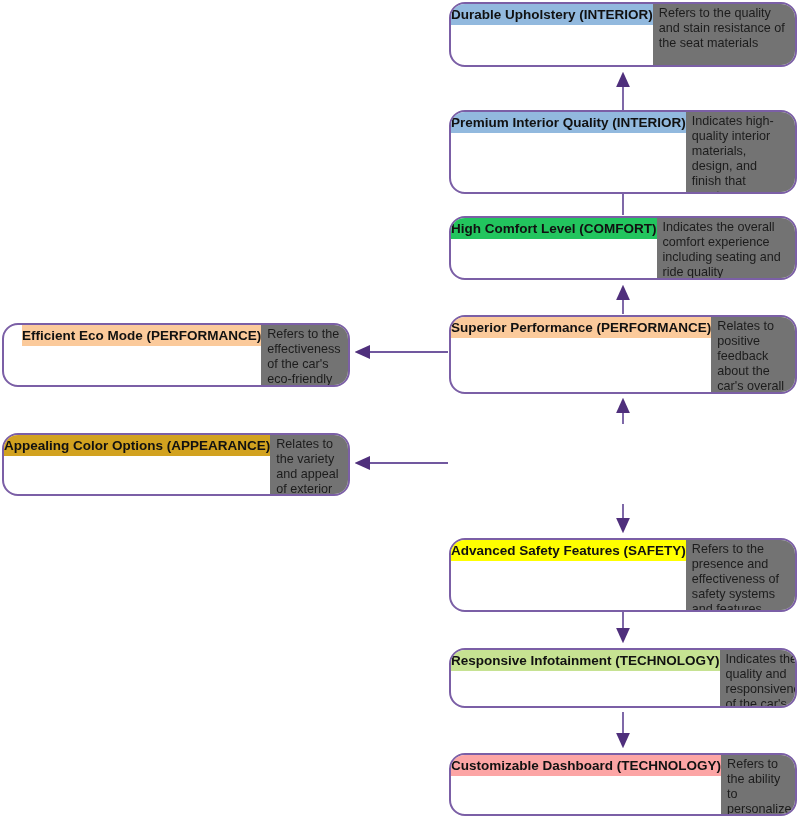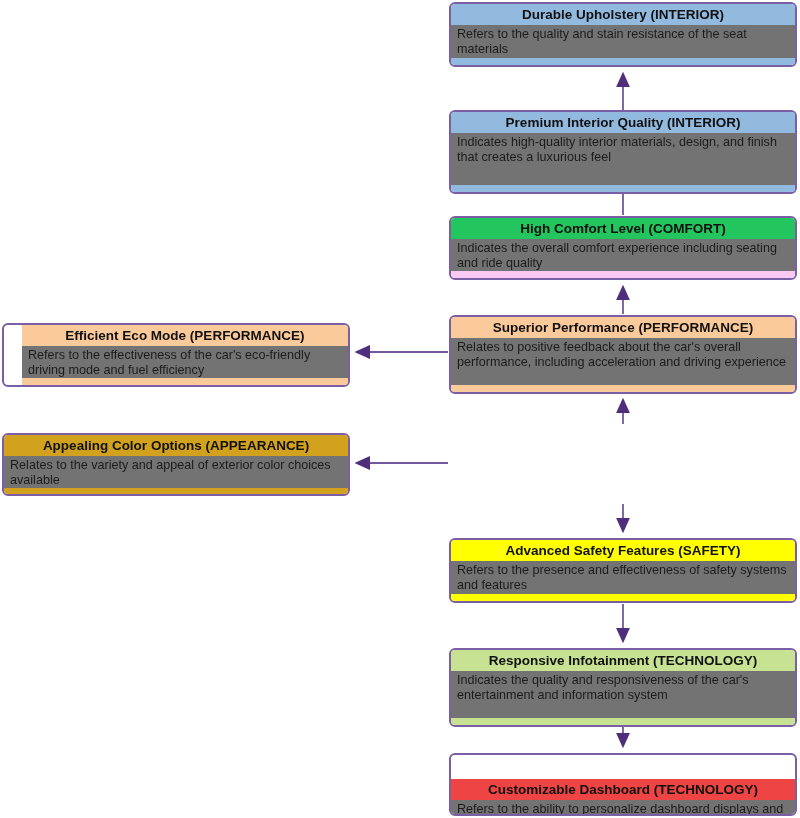--- a/index.html
+++ b/index.html
@@ -7,23 +7,23 @@
     position: relative;
     width: 800px;
     height: 818px;
     background: #ffffff;
     font-family: "Liberation Sans", "DejaVu Sans", sans-serif;
     overflow: hidden;
   }
   .node {
     position: absolute;
     display: flex;
-    flex-direction: column;
+    flex-direction: row;
     border: 2px solid #7b5fa6;
-    border-radius: 6px;
+    border-radius: 16px;
     background: #ffffff;
     overflow: hidden;
     box-sizing: border-box;
   }
   .node-header {
     height: 21px;
     line-height: 21px;
     text-align: center;
     font-size: 13.5px;
     font-weight: bold;
@@ -94,34 +94,34 @@
     <div class="node-footer" style="background-color: rgb(250, 201, 243);"></div>
   </div>
 
   <div class="node" style="left:449px; top:315px; width:348px; height:79px;">
     <div class="node-header" style="background-color: rgb(251, 202, 155);">Superior Performance (PERFORMANCE)</div>
     <div class="node-body">Relates to positive feedback about the car's overall performance, including acceleration and driving experience</div>
     <div class="node-footer" style="background-color: rgb(251, 202, 155);"></div>
   </div>
 
 
-  <div class="node" style="left:449px; top:538px; width:348px; height:65px;">
+  <div class="node" style="left:449px; top:538px; width:348px; height:74px;">
     <div class="node-header" style="background-color: rgb(255, 255, 0);">Advanced Safety Features (SAFETY)</div>
     <div class="node-body">Refers to the presence and effectiveness of safety systems and features</div>
     <div class="node-footer" style="background-color: rgb(255, 255, 0);"></div>
   </div>
 
-  <div class="node" style="left:449px; top:648px; width:348px; height:79px;justify-content:space-between;">
+  <div class="node" style="left:449px; top:648px; width:348px; height:60px;justify-content:space-between;">
     <div class="node-header" style="background-color: rgb(198, 226, 146);">Responsive Infotainment (TECHNOLOGY)</div>
     <div class="node-body">Indicates the quality and responsiveness of the car's entertainment and information system</div>
     <div class="node-footer" style="background-color: rgb(198, 226, 146);"></div>
   </div>
 
   <div class="node" style="left:449px; top:753px; width:348px; height:63px;">
-    <div class="node-header" style="background-color: #ef4444; margin-top: 24px;">Customizable Dashboard (TECHNOLOGY)</div>
+    <div class="node-header" style="background-color: #fca5a5;">Customizable Dashboard (TECHNOLOGY)</div>
     <div class="node-body">Refers to the ability to personalize dashboard displays and settings</div>
     <div class="node-footer" style="background-color: rgb(198, 226, 146);"></div>
   </div>
 
   <div class="node" style="left:2px; top:323px; width:348px; height:64px;padding-left:18px;">
     <div class="node-header" style="background-color: rgb(251, 202, 155);">Efficient Eco Mode (PERFORMANCE)</div>
     <div class="node-body">Refers to the effectiveness of the car's eco-friendly driving mode and fuel efficiency</div>
     <div class="node-footer" style="background-color: rgb(251, 202, 155);"></div>
   </div>
 

